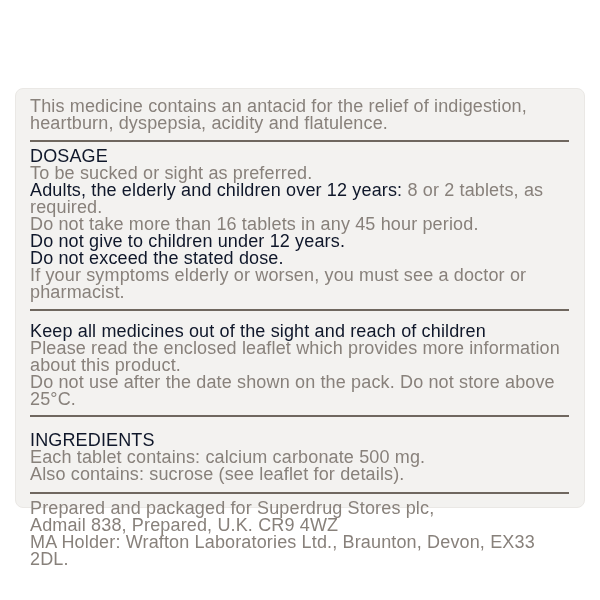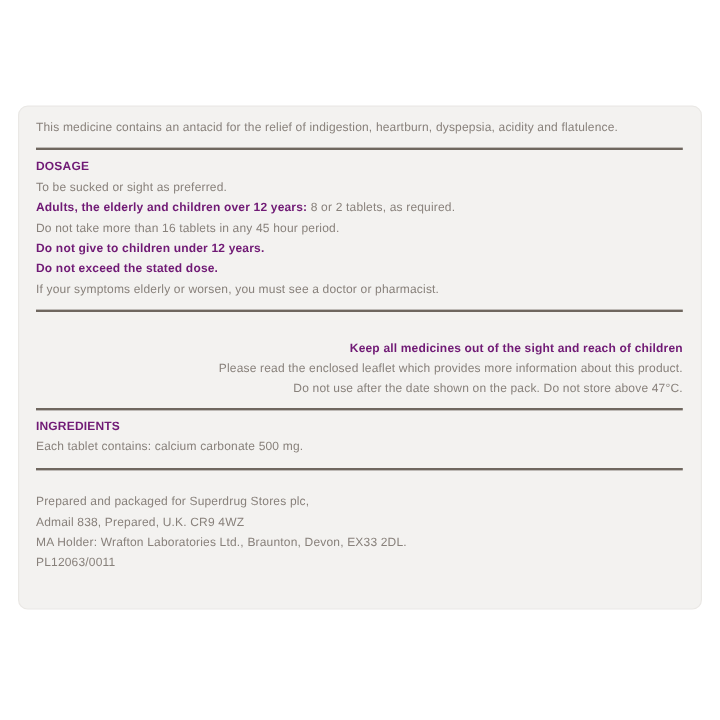--- a/index.html
+++ b/index.html
@@ -11,39 +11,39 @@
   }
   .pack-panel {
     position: absolute;
     left: 15px; top: 88px;
     width: 570px; height: 420px;
     background: #f3f2f0;
     border: 1px solid #eae8e5;
     border-radius: 8px;
     padding: 9px 15px 9px 14px;
     color: #88817b;
-    font-size: 10px;
+    font-size: 18px;
     line-height: 17px;
     letter-spacing: 0.15px;
   }
   p { margin: 0; }
   .b, strong {
-    color: #701a75;
-    font-weight: 700;
+    color: #0f172a;
+    font-weight: 400;
   }
   .divider {
     height: 2px;
     background: #6f675f;
     border: none;
   }
   .intro { margin-bottom: 8px; }
   .sec-dosage   { margin-top: 6px; margin-bottom: 8px; }
-  .sec-safety   { margin-top: 22px; margin-bottom: 7px; text-align: right; }
-  .sec-ingredients { margin-top: 5px; margin-bottom: 9px; }
-  .sec-manufacturer { margin-top: 18px; }
+  .sec-safety   { margin-top: 12px; margin-bottom: 7px; }
+  .sec-ingredients { margin-top: 15px; margin-bottom: 9px; }
+  .sec-manufacturer { margin-top: 6px; }
 </style>
 </head>
 <body>
 
 <div class="pack-panel">
 
   <div class="intro">
     <p>This medicine contains an antacid for the relief of indigestion, heartburn, dyspepsia, acidity and flatulence.</p>
   </div>
 
@@ -57,32 +57,32 @@
     <p class="b">Do not give to children under 12 years.</p>
     <p class="b">Do not exceed the stated dose.</p>
     <p>If your symptoms elderly or worsen, you must see a doctor or pharmacist.</p>
   </div>
 
   <div class="divider"></div>
 
   <div class="sec-safety">
     <p class="b">Keep all medicines out of the sight and reach of children</p>
     <p>Please read the enclosed leaflet which provides more information about this product.</p>
-    <p>Do not use after the date shown on the pack. Do not store above 47°C.</p>
+    <p>Do not use after the date shown on the pack. Do not store above 25°C.</p>
   </div>
 
   <div class="divider"></div>
 
   <div class="sec-ingredients">
     <p class="b">INGREDIENTS</p>
     <p>Each tablet contains: calcium carbonate 500 mg.</p>
+    <p>Also contains: sucrose (see leaflet for details).</p>
   </div>
 
   <div class="divider"></div>
 
   <div class="sec-manufacturer">
     <p>Prepared and packaged for Superdrug Stores plc,</p>
     <p>Admail 838, Prepared, U.K. CR9 4WZ</p>
     <p>MA Holder: Wrafton Laboratories Ltd., Braunton, Devon, EX33 2DL.</p>
-    <p>PL12063/0011</p>
   </div>
 
 </div>
 
 </body></html>

